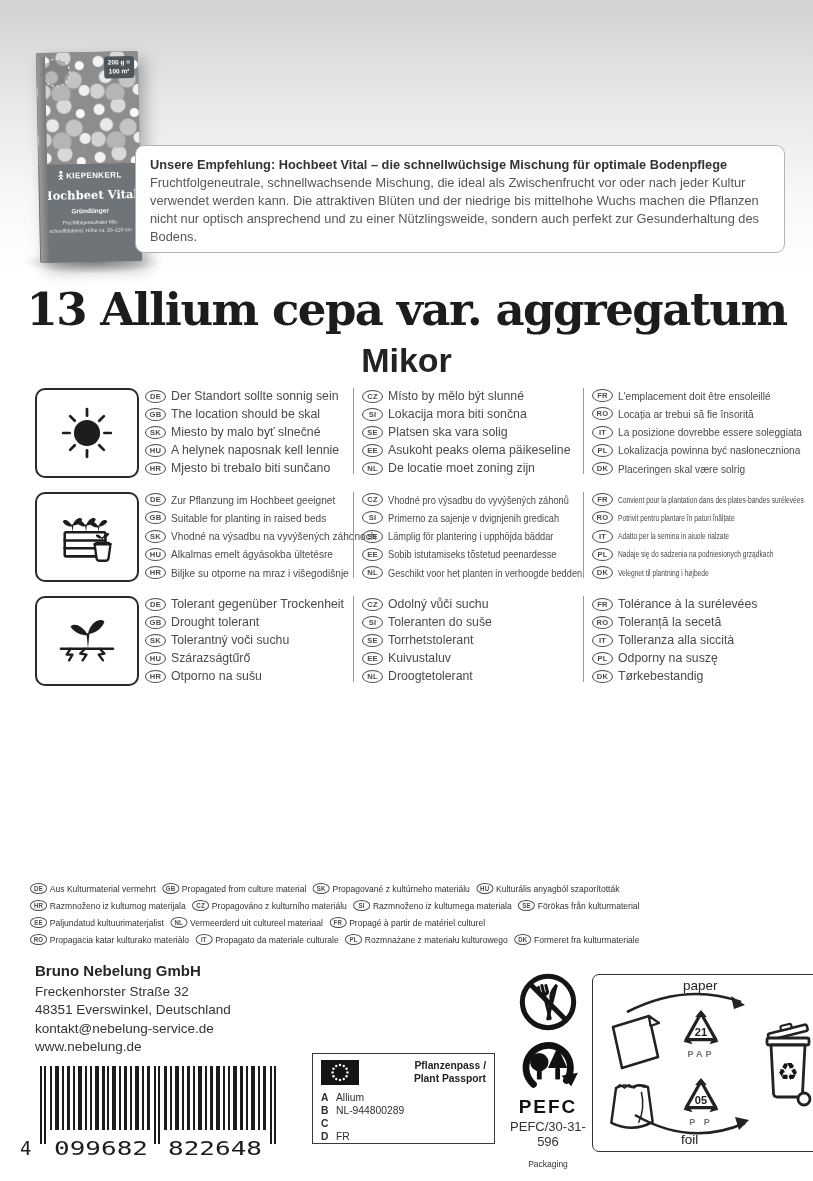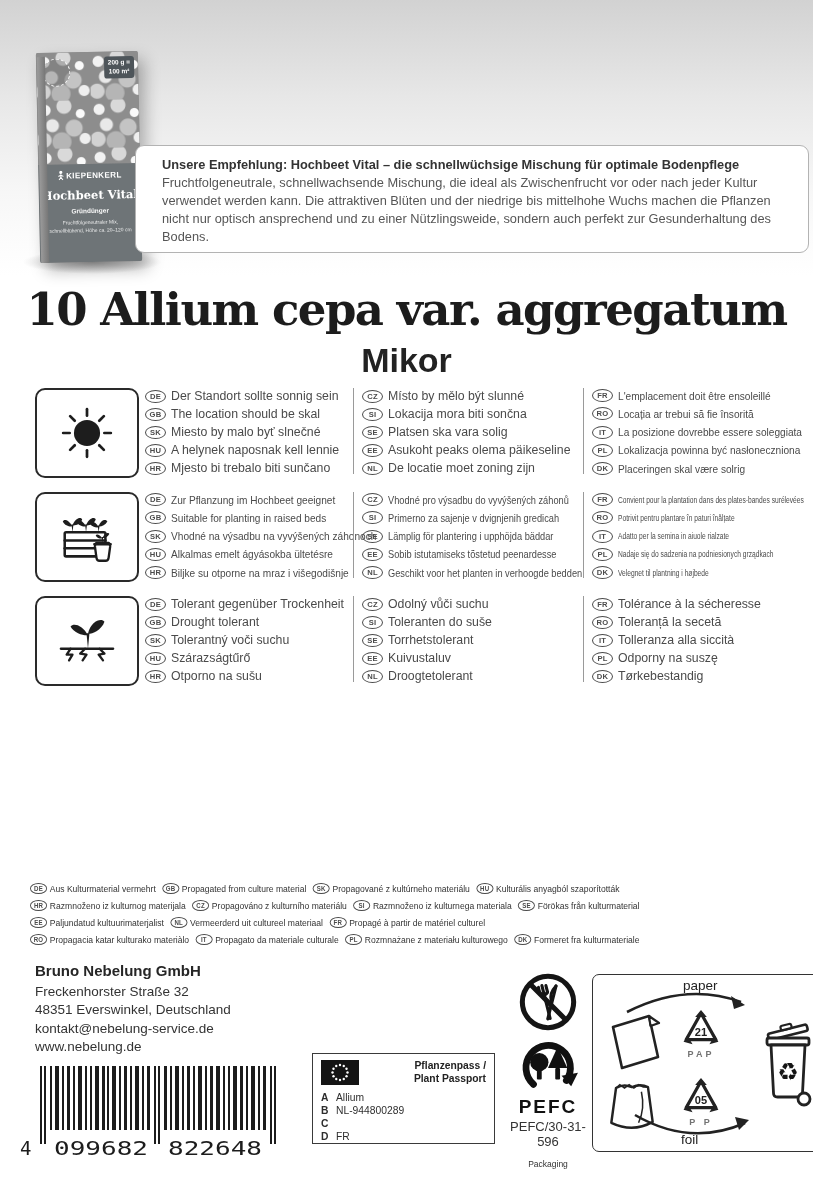--- a/index.html
+++ b/index.html
@@ -33,21 +33,21 @@
         padding:2px 4px;font-size:6.5px;font-weight:bold;line-height:1.35;text-align:center;}
   .box-label{position:absolute;left:0;top:112px;width:102px;height:98px;background:#6e7477;color:#fff;text-align:center;}
   .box-brand{margin-top:6px;display:flex;align-items:center;justify-content:center;gap:2px;
         font-size:8px;font-weight:bold;letter-spacing:.4px;}
   .box-name{margin-top:8px;font-family:"DejaVu Serif",serif;font-weight:bold;font-size:11.5px;}
   .box-sub{margin-top:5px;font-size:6.5px;font-weight:bold;opacity:.95;}
   .box-details{margin-top:5px;padding:0 8px;font-size:5px;line-height:1.55;opacity:.85;}
 
   
   .reco{position:absolute;left:135px;top:145px;width:620px;height:86px;background:#fff;
-        border:1px solid #b3b3b3;border-radius:9px;padding:10px 26px;
+        border:1px solid #b3b3b3;border-radius:9px;padding:10px 14px;
         font-size:12.8px;line-height:1.4;color:#565656;}
   .reco b{color:#333;}
 
   
   .title{position:absolute;left:0;top:283px;width:813px;text-align:center;
         font-family:"DejaVu Serif",serif;font-weight:bold;font-size:45px;letter-spacing:-1.5px;color:#1c1c1c;}
   .variety{position:absolute;left:0;top:341px;width:813px;text-align:center;
         font-weight:bold;font-size:34px;color:#222;}
 
   
@@ -139,21 +139,21 @@
       </div>
       <div class="product-side"></div>
     </div>
   </div>
 
   <div class="reco">
     <b>Unsere Empfehlung: Hochbeet Vital – die schnellwüchsige Mischung für optimale Bodenpflege</b>
     <span>Fruchtfolgeneutrale, schnellwachsende Mischung, die ideal als Zwischenfrucht vor oder nach jeder Kultur verwendet werden kann. Die attraktiven Blüten und der niedrige bis mittelhohe Wuchs machen die Pflanzen nicht nur optisch ansprechend und zu einer Nützlingsweide, sondern auch perfekt zur Gesunderhaltung des Bodens.</span>
   </div>
 
-  <div class="title">10 Allium cepa var. aggregatum</div>
+  <div class="title">13 Allium cepa var. aggregatum</div>
   <div class="variety">Mikor</div>
 
   <div class="icon-box" style="top:388px">
     <svg width="62" height="62" viewBox="0 0 64 64">
       <circle cx="32" cy="32" r="13.5" fill="#1d1d1d"></circle>
       <g fill="#1d1d1d">
         <rect x="30.6" y="6" width="2.8" height="9.5" rx="1.4"></rect>
         <rect x="30.6" y="6" width="2.8" height="9.5" rx="1.4" transform="rotate(45 32 32)"></rect>
         <rect x="30.6" y="6" width="2.8" height="9.5" rx="1.4" transform="rotate(90 32 32)"></rect>
         <rect x="30.6" y="6" width="2.8" height="9.5" rx="1.4" transform="rotate(135 32 32)"></rect>
@@ -397,21 +397,21 @@
       <div class="info-item">
         <span class="lang">NL</span>
         <span class="txt">Droogtetolerant</span>
       </div>
     </div>
   <div class="vdiv" style="left:583px;top:596px"></div>
   <div class="col" style="left:592px;top:596px;width:200px">
 
   <div class="info-item">
         <span class="lang">FR</span>
-        <span class="txt">Tolérance à la sécheresse</span>
+        <span class="txt">Tolérance à la surélevées</span>
       </div>
       <div class="info-item">
         <span class="lang">RO</span>
         <span class="txt">Toleranță la secetă</span>
       </div>
       <div class="info-item">
         <span class="lang">IT</span>
         <span class="txt">Tolleranza alla siccità</span>
       </div>
       <div class="info-item">

